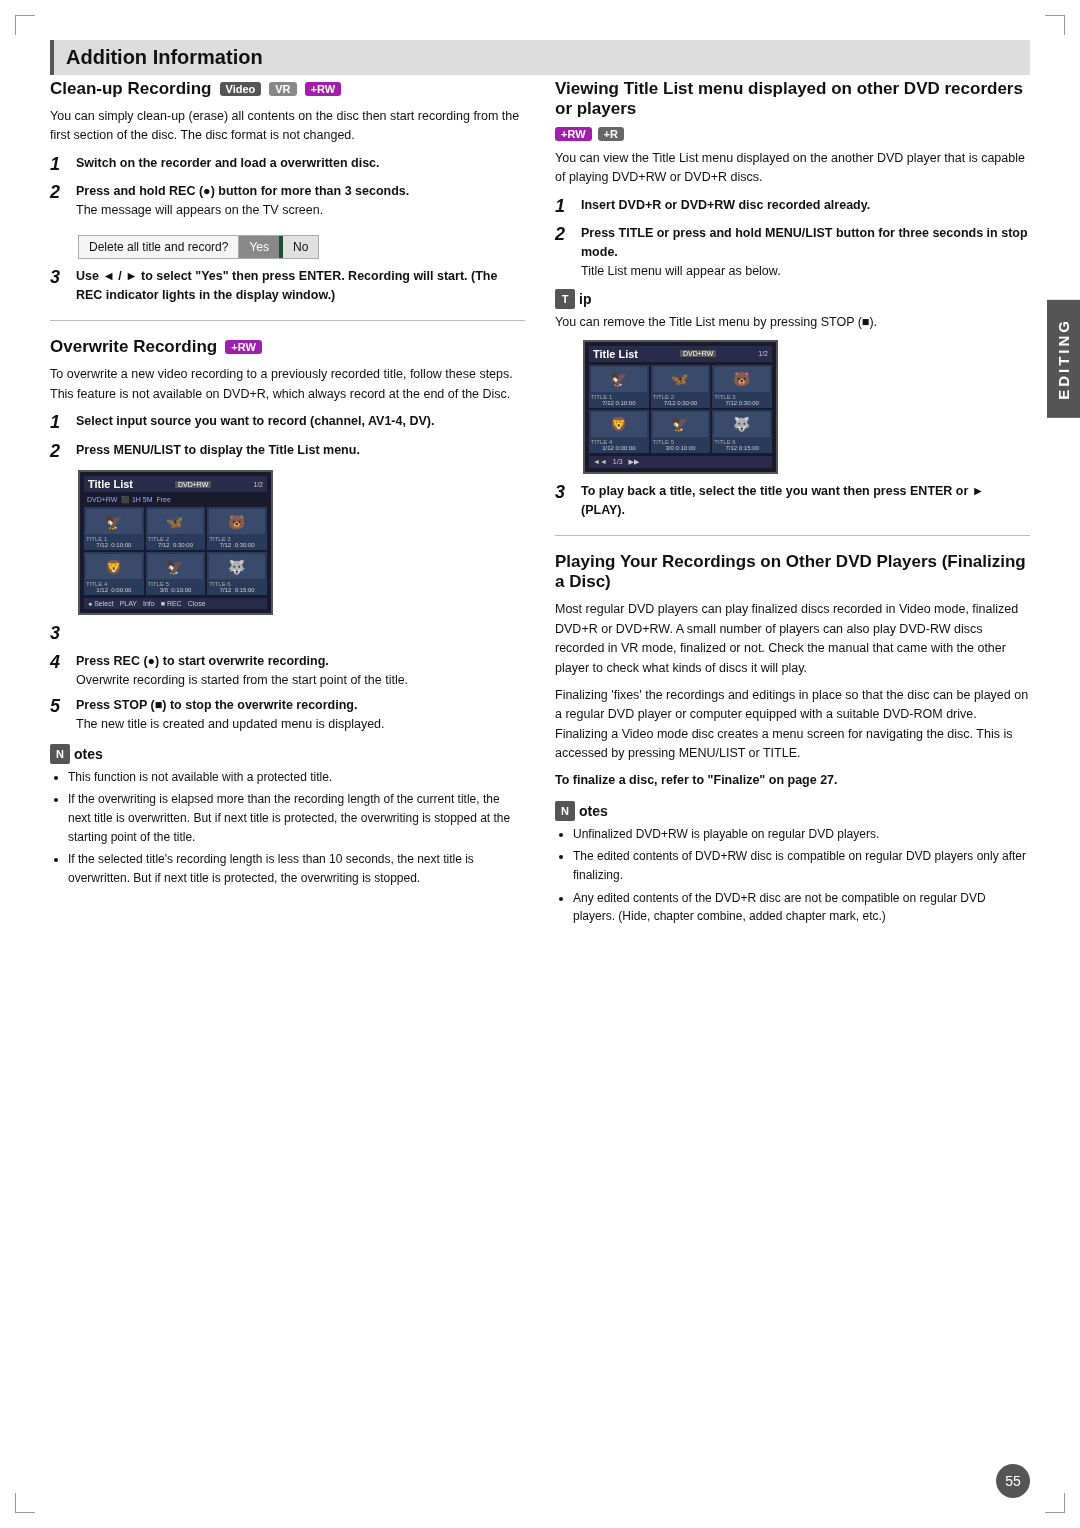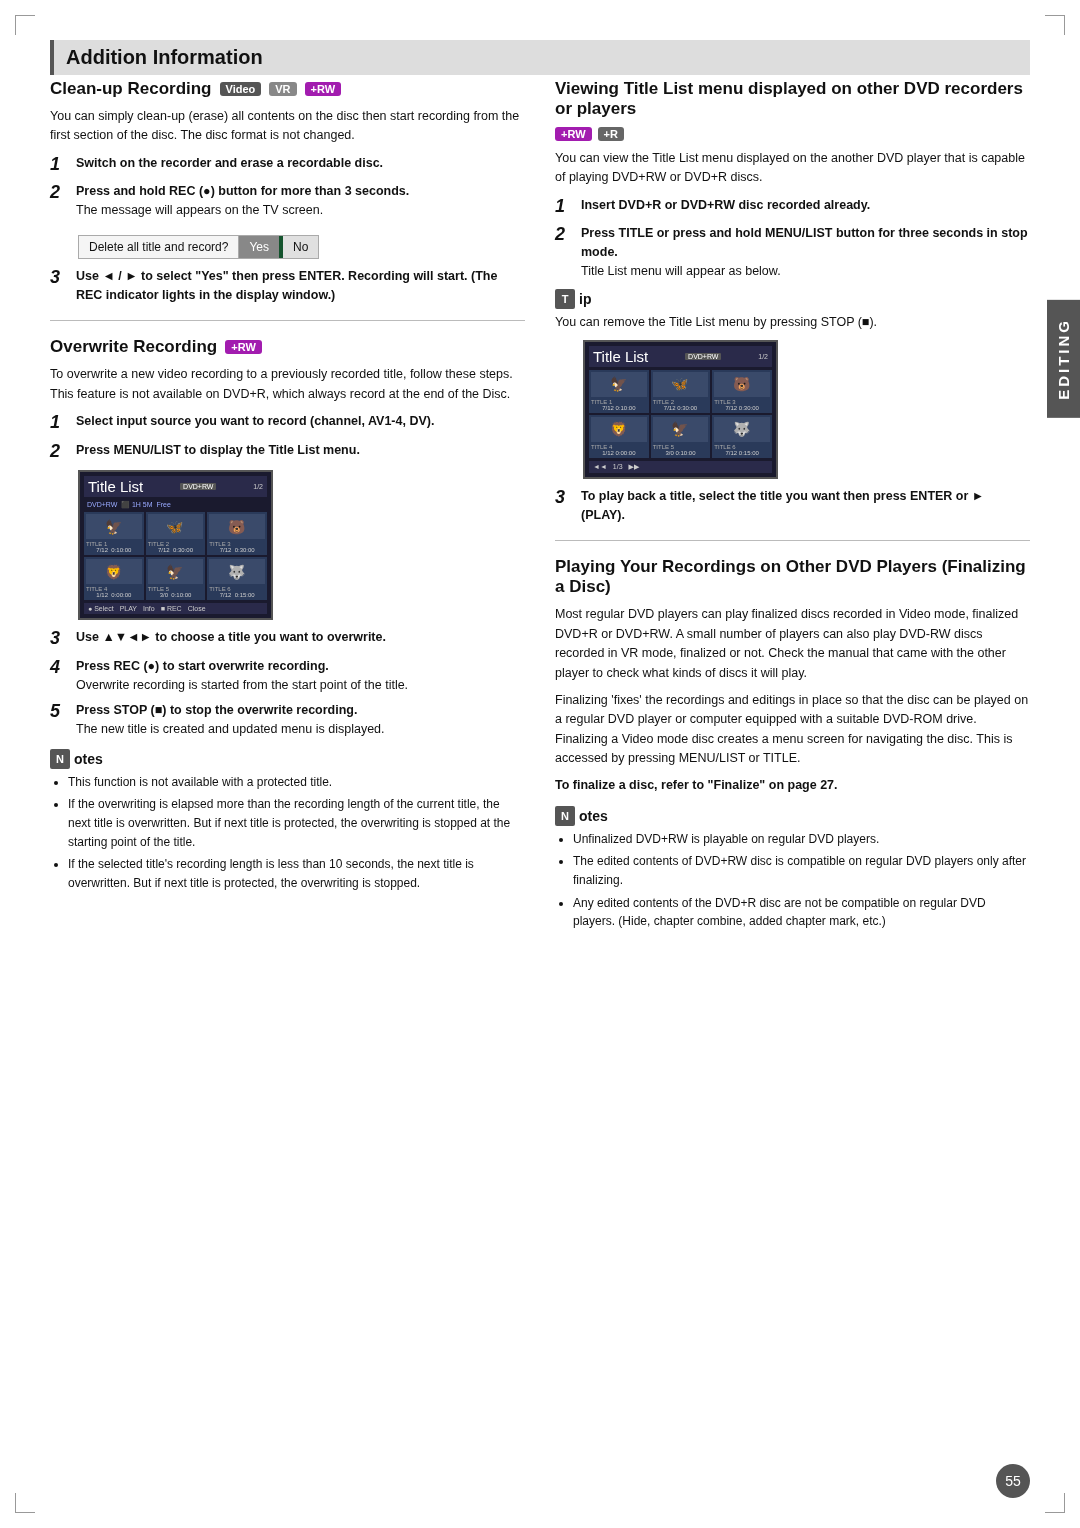--- a/index.html
+++ b/index.html
@@ -168,22 +168,22 @@
     .screen-header {
       display: flex;
       justify-content: space-between;
       align-items: center;
       background: #2a2a4a;
       padding: 2px 4px;
       margin-bottom: 3px;
       font-size: 9px;
     }
     .screen-title-label {
-      font-weight: normal;
-      font-size: 15px;
+      font-weight: bold;
+      font-size: 11px;
     }
     .screen-badge {
       background: #555;
       padding: 0 3px;
       font-size: 7px;
       border-radius: 1px;
     }
     .screen-grid {
       display: grid;
       grid-template-columns: 1fr 1fr 1fr;
@@ -333,21 +333,21 @@
         <span class="badge badge-vr">VR</span>
         <span class="badge badge-rw-plus">+RW</span>
       </div>
 
       <p class="body-text">You can simply clean-up (erase) all contents on the disc then start recording from the first section of the disc. The disc format is not changed.</p>
 
       
       <div class="step">
         <span class="step-number">1</span>
         <div class="step-content">
-          <strong>Switch on the recorder and erase a recordable disc.</strong>
+          <strong>Switch on the recorder and load a overwritten disc.</strong>
         </div>
       </div>
 
       
       <div class="step">
         <span class="step-number">2</span>
         <div class="step-content">
           <strong>Press and hold REC (●) button for more than 3 seconds.</strong><br>
           The message will appears on the TV screen.
         </div>
@@ -441,23 +441,20 @@
           <span>PLAY</span>
           <span>Info</span>
           <span>■ REC</span>
           <span>Close</span>
         </div>
       </div>
 
       
       <div class="step">
         <span class="step-number">3</span>
-        <div class="step-content">
-          <strong>Use ▲▼◄► to choose a title you want to overwrite.</strong>
-        </div>
       </div>
 
       
       <div class="step">
         <span class="step-number">4</span>
         <div class="step-content">
           <strong>Press REC (●) to start overwrite recording.</strong><br>
           Overwrite recording is started from the start point of the title.
         </div>
       </div>

